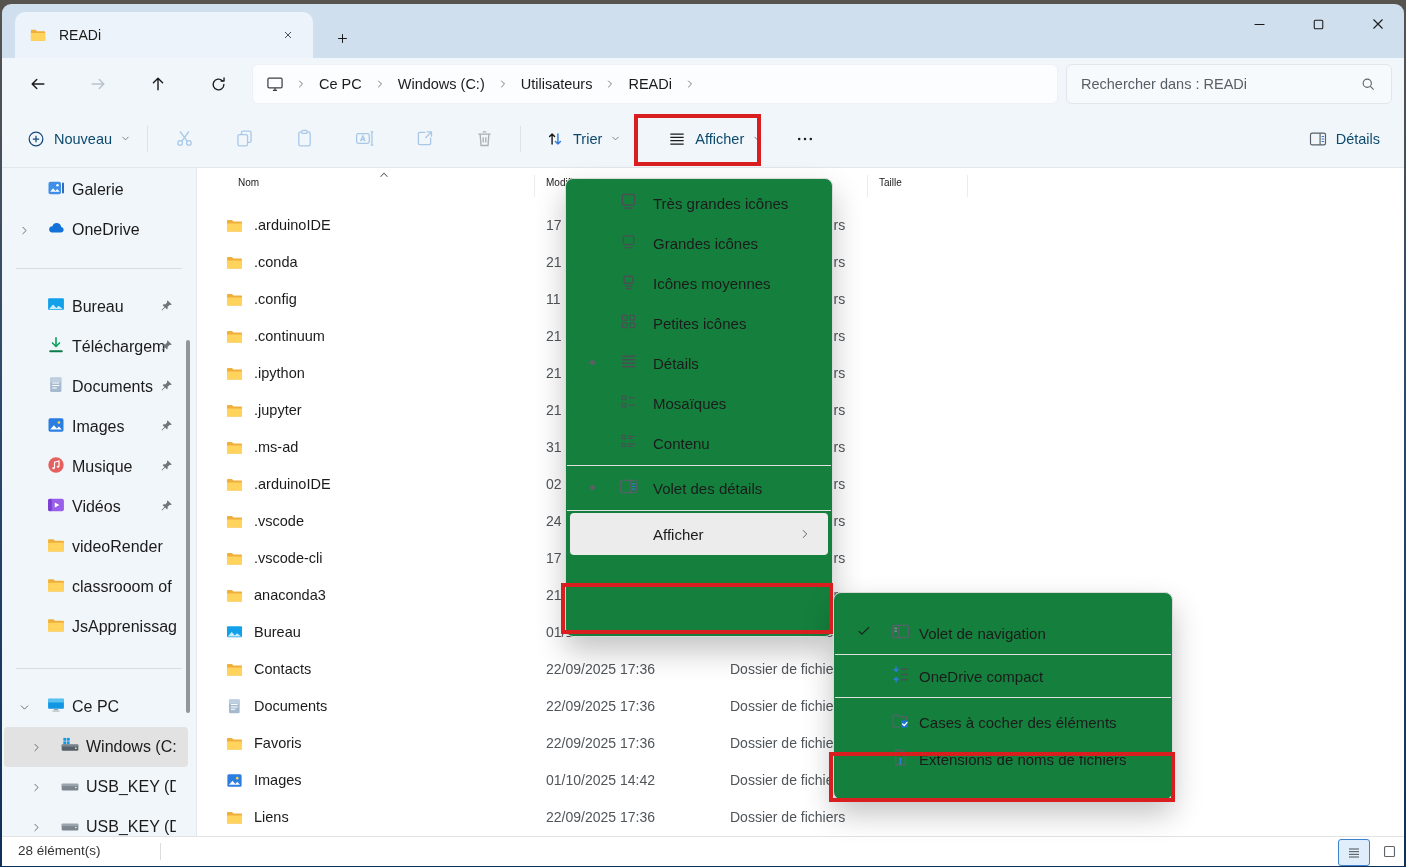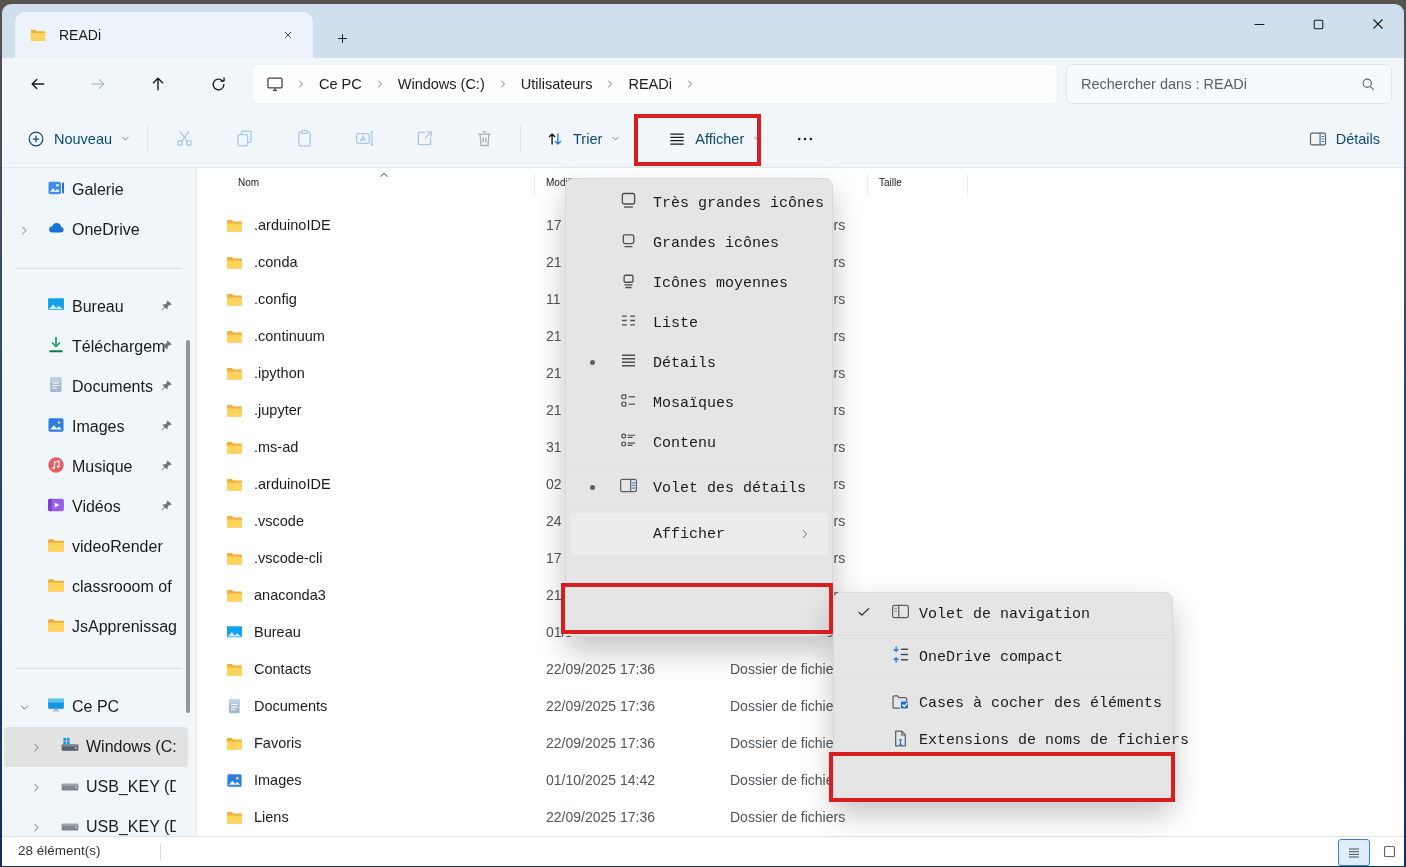--- a/index.html
+++ b/index.html
@@ -59,24 +59,24 @@
   .fdate{position:absolute;left:349px;top:9px;font-size:14px;color:#50555a;white-space:nowrap;}
   .ftype{position:absolute;left:533px;top:9px;font-size:14px;color:#50555a;white-space:nowrap;}
   
   .statusbar{position:absolute;left:2px;right:2px;top:836px;height:29px;background:#ffffff;border-top:1px solid #e3e3e3;}
   .scount{position:absolute;left:16px;top:6px;font-size:13.5px;color:#333;}
   .sbdiv{position:absolute;left:158px;top:6px;width:1px;height:17px;background:#dcdcdc;}
   .sb-ico{position:absolute;top:2px;width:30px;height:25px;display:flex;align-items:center;justify-content:center;border-radius:3px;}
   .sb-ico.sel{left:1336px;border:1px solid #3c82cc;background:#e0eefb;}
   .sb-ico.plain{left:1372px;}
   
-  .menu{position:absolute;background:#e5e5e5;border:1px solid #d9d9d9;border-radius:8px;
-        box-shadow:0 14px 30px rgba(0,0,0,.24);box-sizing:border-box;z-index:50;padding-top:4px;font-family:Liberation Mono, monospace;}
+  .menu{position:absolute;background:#15803d;border:1px solid #d9d9d9;border-radius:8px;
+        box-shadow:0 14px 30px rgba(0,0,0,.24);box-sizing:border-box;z-index:50;padding-top:4px;}
   #viewmenu{left:565px;top:178px;width:268px;height:459px;}
-  #aff-submenu{left:833px;top:592px;width:340px;height:208px;padding-top:2px;}
+  #aff-submenu{left:833px;top:592px;width:340px;height:208px;padding-top:21px;}
   .mi{position:relative;height:40px;display:flex;align-items:center;margin:0 4px;border-radius:4px;}
   .mi.tall{height:42px;}
   .mi.hov{background:#ececec;}
   #aff-submenu .mi{height:38px;}
   #aff-submenu .mi.short{height:37px;}
   .mdot{position:absolute;left:20px;top:17px;width:5px;height:5px;border-radius:50%;background:#5a5f64;}
   .micon{position:absolute;left:48px;}
   .mlabel{position:absolute;left:83px;font-size:15px;color:#1b1b1b;white-space:nowrap;}
   #aff-submenu .micon{left:52px;}
   #aff-submenu .mlabel{left:81px;}
@@ -872,23 +872,23 @@
         <span class="mlabel">Grandes icônes</span>
       </div>
       <div class="mi">
         <span class="micon"><svg viewBox="0 0 24 24" width="21" height="21">
             <use href="#i-m-icons"></use>
           </svg></span>
         <span class="mlabel">Icônes moyennes</span>
       </div>
       <div class="mi">
         <span class="micon"><svg viewBox="0 0 24 24" width="21" height="21">
-            <use href="#i-list-view"></use>
-          </svg></span>
-        <span class="mlabel">Liste</span>
+            <use href="#i-s-icons"></use>
+          </svg></span>
+        <span class="mlabel">Petites icônes</span>
       </div>
       <div class="mi">
         <span class="mdot"></span>
         <span class="micon"><svg viewBox="0 0 24 24" width="21" height="21">
             <use href="#i-details-view"></use>
           </svg></span>
         <span class="mlabel">Détails</span>
       </div>
       <div class="mi">
         <span class="micon"><svg viewBox="0 0 24 24" width="21" height="21">

